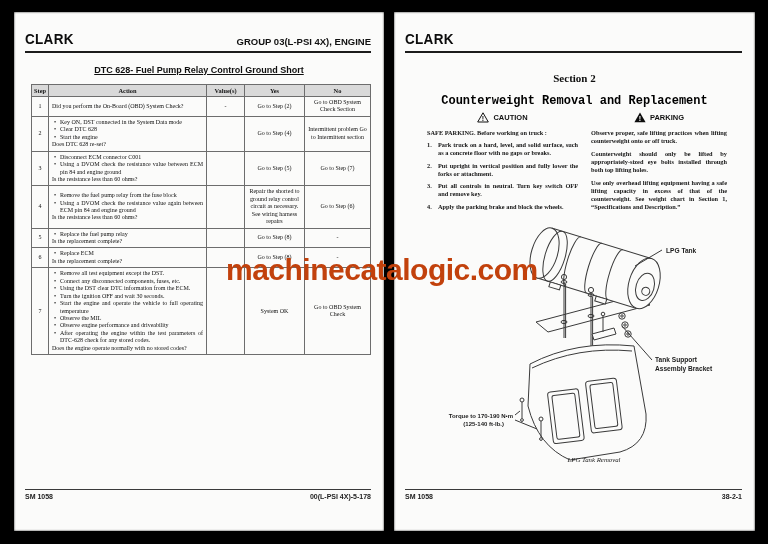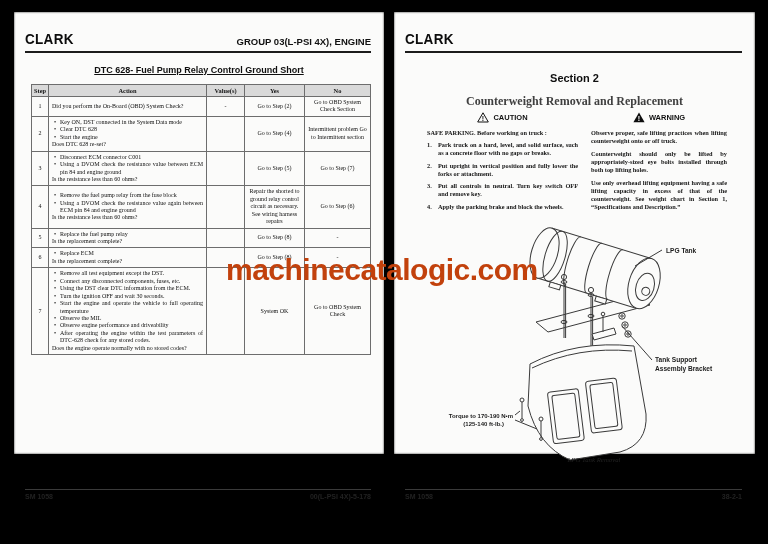--- a/index.html
+++ b/index.html
@@ -1,20 +1,20 @@
 <!DOCTYPE html>
 <html><head>
 <meta charset="utf-8">
 <style>
   html,body{margin:0;padding:0;}
   body{
     width:768px;height:544px;background:#000;position:relative;overflow:hidden;
     font-family:"Liberation Serif", serif;color:#151515;
   }
-  .page{position:absolute;top:12px;height:442px;background:#fbfbfa;box-shadow:0 0 2px #000 inset;}
+  .page{position:absolute;top:12px;height:519px;background:#fbfbfa;box-shadow:0 0 2px #000 inset;}
   #left-page{left:14px;width:370px;}
   #right-page{left:394px;width:361px;}
 
   
   .header-row{position:absolute;left:11px;right:13px;top:20px;display:flex;justify-content:space-between;align-items:flex-end;border-bottom:2.5px solid #1c1c1c;padding-bottom:4px;}
   .logo{font-family:"Liberation Sans",sans-serif;font-weight:900;font-size:13.5px;letter-spacing:.3px;transform:scaleY(1.12);transform-origin:left bottom;color:#0c0c0c;}
   .header-title{font-family:"Liberation Sans",sans-serif;font-weight:bold;font-size:9.5px;color:#111;}
 
   
   .doc-title{position:absolute;top:53px;left:0;right:0;text-align:center;font-family:"Liberation Sans",sans-serif;font-weight:bold;font-size:9px;text-decoration:underline;color:#0f0f0f;}
@@ -25,22 +25,22 @@
   .cell-step{text-align:center;}
   .cell-values,.cell-yes,.cell-no{text-align:center;padding:2px 4px;}
   .action-line{text-align:justify;}
   .action-line.bullet{padding-left:8px;position:relative;}
   .action-line.bullet::before{content:"\2022";position:absolute;left:2px;}
 
   
   .page-footer{position:absolute;left:11px;right:13px;top:477px;border-top:1.6px solid #3a3a3a;padding-top:3px;display:flex;justify-content:space-between;font-family:"Liberation Sans",sans-serif;font-weight:bold;font-size:7px;color:#222;}
 
   
-  .section-heading{position:absolute;top:60px;left:0;right:0;text-align:center;font-family:Liberation Sans, sans-serif;font-weight:bold;font-size:11px;color:#0f0f0f;}
-  .page-title2{position:absolute;top:82px;left:0;right:0;text-align:center;font-family:Liberation Serif, serif;font-weight:bold;font-size:12px;color:#404040;}
+  .section-heading{position:absolute;top:60px;left:0;right:0;text-align:center;font-family:Liberation Serif, serif;font-weight:bold;font-size:11px;color:#0f0f0f;}
+  .page-title2{position:absolute;top:82px;left:0;right:0;text-align:center;font-family:Liberation Mono, monospace;font-weight:bold;font-size:12px;color:#000000;}
   .columns{position:absolute;top:100px;left:33px;right:28px;display:flex;gap:13px;}
   .col-caution{width:160px;}
   .col-warning{width:144px;}
   .alert-head{display:flex;justify-content:center;align-items:center;gap:4px;font-family:"Liberation Sans",sans-serif;font-weight:bold;font-size:7.5px;margin-bottom:6px;color:#101010;}
   .body-bold{font-weight:bold;font-size:6.3px;line-height:1.27;text-align:justify;}
   .num-item{display:flex;margin-top:4.5px;font-weight:bold;font-size:6.3px;line-height:1.27;}
   .num-item .num{width:11px;flex:none;}
   .num-item .itext{flex:1;text-align:justify;}
   .warn-para{font-weight:bold;font-size:6.3px;line-height:1.27;text-align:justify;margin-top:5px;}
   .diagram-svg{position:absolute;left:30px;top:210px;}
@@ -203,21 +203,21 @@
             <span class="itext">Apply the parking brake and block the wheels.</span>
           </div>
         </div>
     </div>
     <div class="col-warning">
       <div class="alert-head">
         <svg width="12" height="11" viewBox="0 0 12 11">
           <path d="M6 0.5 L11.6 10.3 L0.4 10.3 Z" fill="#0d0d0d"></path>
           <text x="6" y="8.9" text-anchor="middle" font-size="7" font-weight="bold" fill="#fff" font-family="Liberation Sans, sans-serif">!</text>
         </svg>
-        <span>WARNING</span>
+        <span>PARKING</span>
       </div>
       <div>
           <div class="warn-para">Observe proper, safe lifting practices when lifting counterweight onto or off truck.</div>
           <div class="warn-para">Counterweight should only be lifted by appropriately-sized eye bolts installed through both top lifting holes.</div>
           <div class="warn-para">Use only overhead lifting equipment having a safe lifting capacity in excess of that of the counterweight. See weight chart in Section 1, “Specifications and Description.”</div>
         </div>
     </div>
   </div>
 
   <svg class="diagram-svg" width="335" height="240" viewBox="0 0 335 240">

